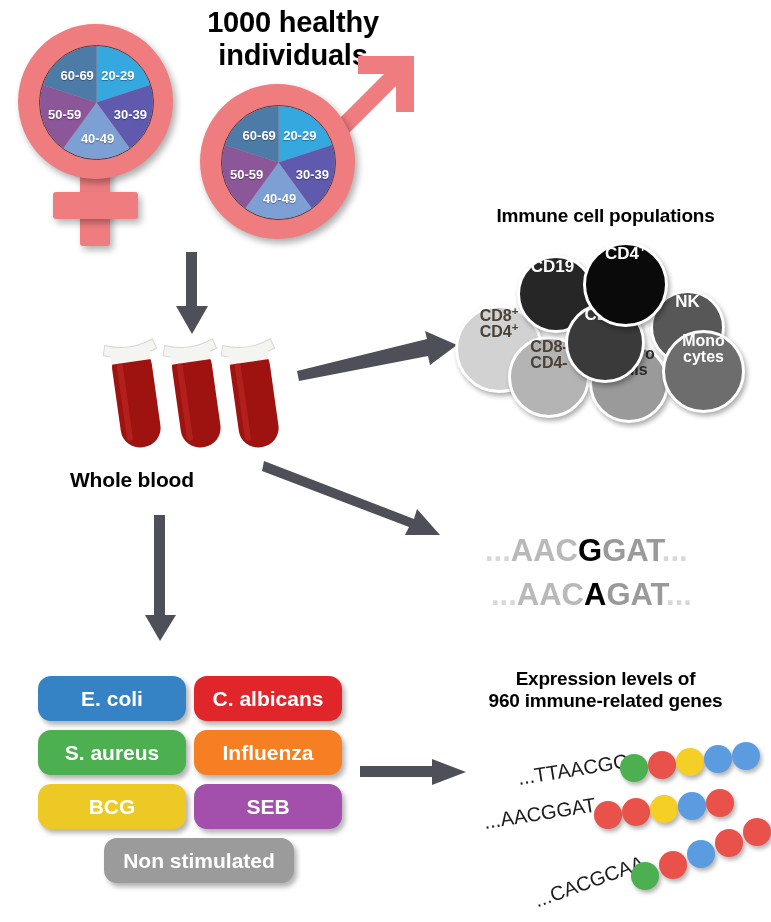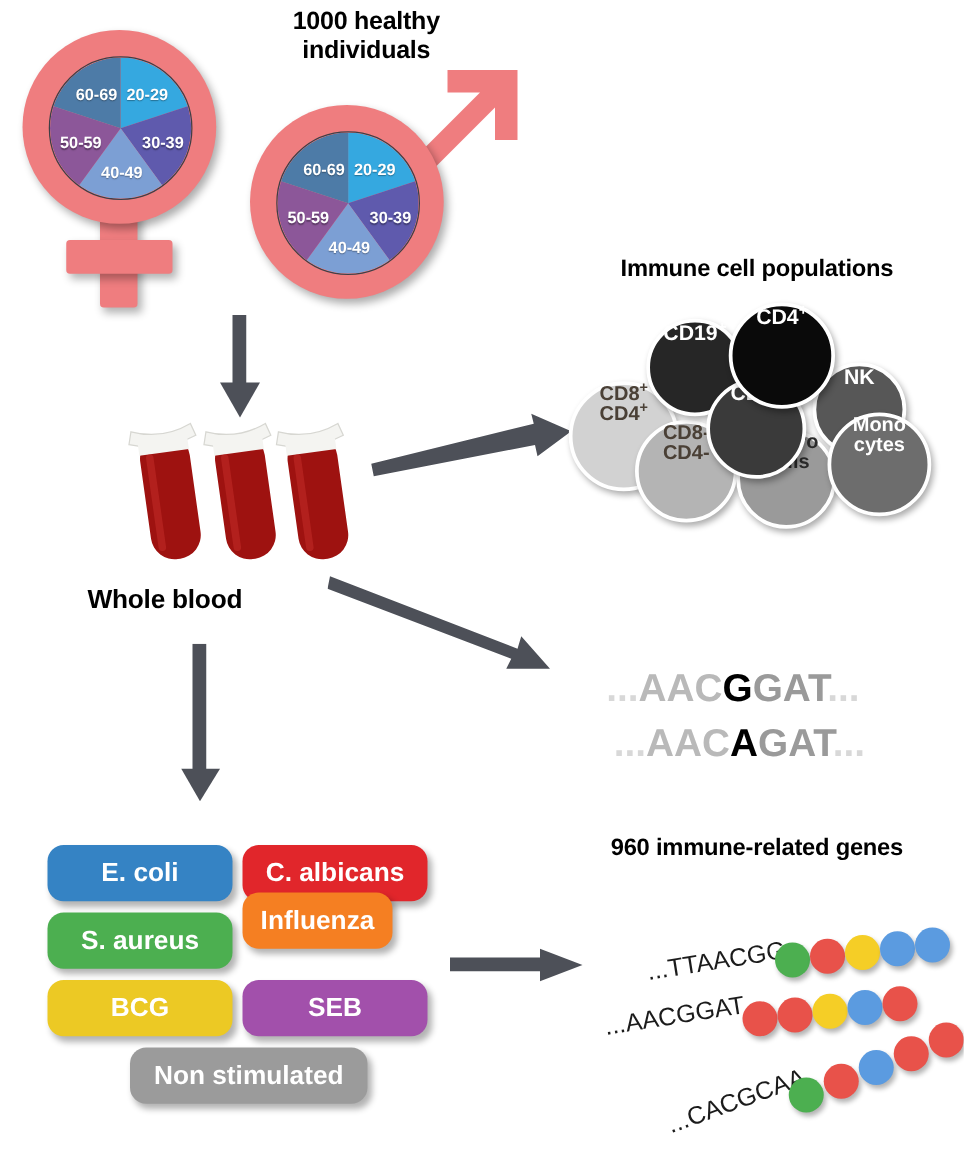--- a/index.html
+++ b/index.html
@@ -7,21 +7,21 @@
        font-family:"Liberation Sans","DejaVu Sans",sans-serif;}
   .stage{position:absolute;left:0;top:0;width:771px;height:922px;}
 
   .abs{position:absolute;}
 
   
   .heading{
     font-weight:bold;color:#000;text-align:center;line-height:1.15;
     letter-spacing:-0.2px;
   }
-  #hdr-individuals{left:178px;top:6px;width:230px;font-size:20px;}
+  #hdr-individuals{left:178px;top:6px;width:230px;font-size:29px;}
   #hdr-immune{left:440px;top:205px;width:331px;font-size:19px;}
   #hdr-snps{left:440px;top:488px;width:331px;font-size:19px;}
   #hdr-expr{left:440px;top:668px;width:331px;font-size:19px;}
   #lbl-wholeblood{left:70px;top:468px;width:200px;font-size:21px;text-align:left;}
 
   
   .gsym{position:absolute;}
   .gring{
     position:absolute;border-radius:50%;
     background:#ef7d7f;
@@ -232,21 +232,21 @@
   <div class="abs" style="left:38px;top:676px;width:320px;height:225px;">
     <div class="stim" style="left:0px;top:0px;width:148px;height:45px;background:#3583c4;">
       <span>E. coli</span>
     </div>
     <div class="stim" style="left:156px;top:0px;width:148px;height:45px;background:#e1262b;">
       <span>C. albicans</span>
     </div>
     <div class="stim" style="left:0px;top:54px;width:148px;height:45px;background:#4caf50;">
       <span>S. aureus</span>
     </div>
-    <div class="stim" style="left:156px;top:38px;width:120px;height:45px;background:#f57f22;">
+    <div class="stim" style="left:156px;top:54px;width:148px;height:45px;background:#f57f22;">
       <span>Influenza</span>
     </div>
     <div class="stim" style="left:0px;top:108px;width:148px;height:45px;background:#ecc924;">
       <span>BCG</span>
     </div>
     <div class="stim" style="left:156px;top:108px;width:148px;height:45px;background:#a250ab;">
       <span>SEB</span>
     </div>
     <div class="stim" style="left:66px;top:162px;width:190px;height:45px;background:#9b9b9b;">
       <span>Non stimulated</span>
@@ -254,20 +254,21 @@
   </div>
 
   <div class="arrow" style="left:360px;top:752px;width:110px;height:42px;">
     <svg width="110" height="42" viewBox="0 0 110 42">
       <rect x="0" y="14" width="78" height="11" fill="#4d5058"></rect>
       <path d="M 72 7 L 106 20 L 72 33 Z" fill="#4d5058"></path>
     </svg>
   </div>
 
   <div class="abs heading" id="hdr-expr">
+    <div>Expression levels of</div>
     <div>960 immune-related genes</div>
   </div>
 
   <div class="abs" style="left:470px;top:735px;width:300px;height:180px;">
 
     <div class="strand" style="left:48px;top:10px;width:250px;height:60px;">
       <div class="seqtxt" style="left:0px;top:22px;transform:rotate(-9deg);transform-origin:left center;">...TTAACGG</div>
       <div class="bead" style="left:102px;top:9px;width:28px;height:28px;background:#4caf50;"></div>
       <div class="bead" style="left:130px;top:6px;width:28px;height:28px;background:#e8524a;"></div>
       <div class="bead" style="left:158px;top:3px;width:28px;height:28px;background:#f5ce26;"></div>

